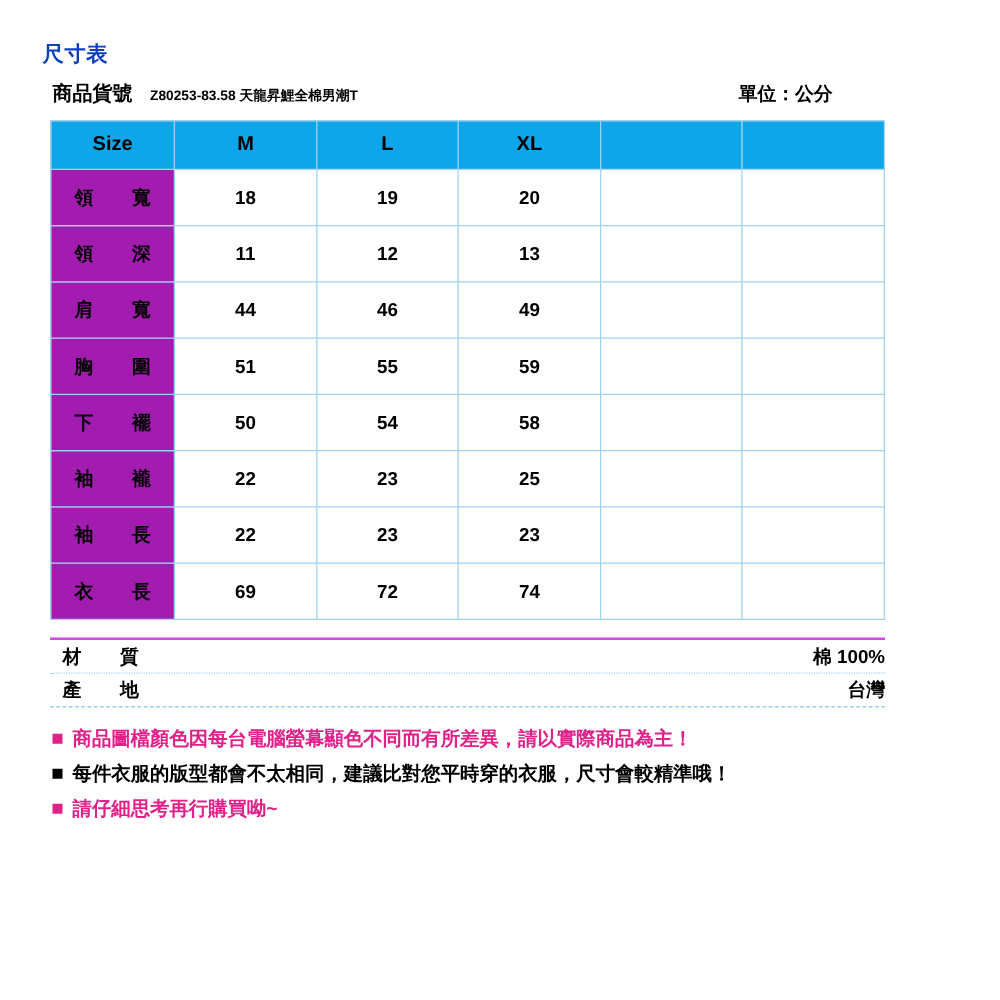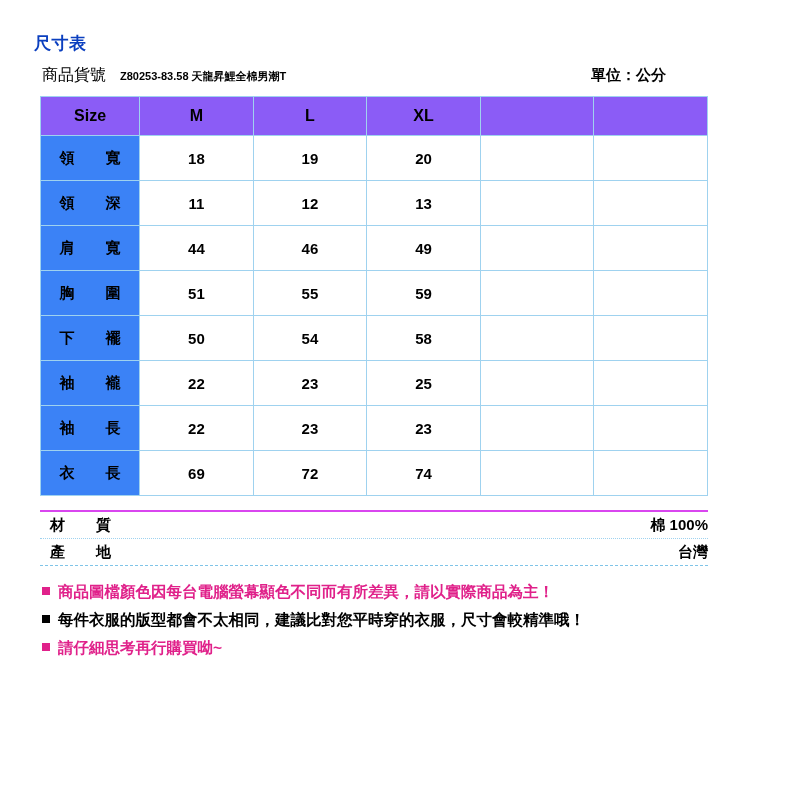--- a/index.html
+++ b/index.html
@@ -29,21 +29,21 @@
     letter-spacing: 0.5px;
   }
   .sku-row {
     display: flex;
     align-items: baseline;
     margin: 0 0 10px 0;
     padding: 0 8px 0 14px;
   }
   .sku-label {
     font-size: 16px;
-    font-weight: normal;
+    font-weight: bold;
     margin-right: 14px;
     white-space: nowrap;
   }
   .sku-value {
     font-size: 11px;
     font-weight: bold;
     white-space: nowrap;
   }
   .unit {
     margin-left: auto;
@@ -59,32 +59,32 @@
   }
   table.size-table td, table.size-table th {
     border: 1px solid #9fd2ef;
     height: 44px;
     text-align: center;
     font-size: 15px;
     font-weight: bold;
     padding: 0;
   }
   table.size-table thead th {
-    background: #8b5cf6;
+    background: #0ea5e9;
     font-size: 16px;
     height: 38px;
   }
   .col-head {
     width: 96px;
   }
   .col-val {
     width: 110px;
   }
   .row-label {
-    background: #3b82f6;
+    background: #a21caf;
     letter-spacing: 8px;
     text-indent: 8px;
     font-size: 15px;
   }
   .material-block {
     width: 668px;
     margin-left: 12px;
     margin-top: 14px;
     border-top: 2px solid #d946ef;
     border-bottom: 1px dashed #7fc4e8;

